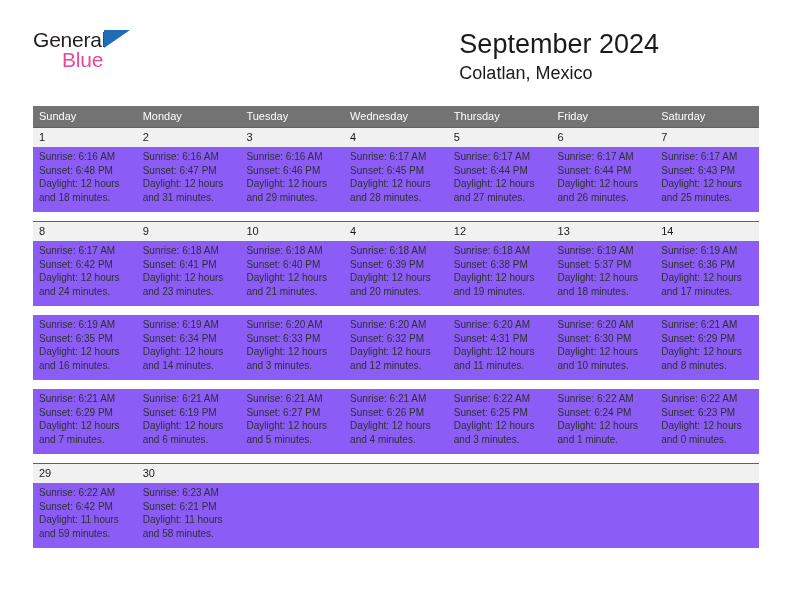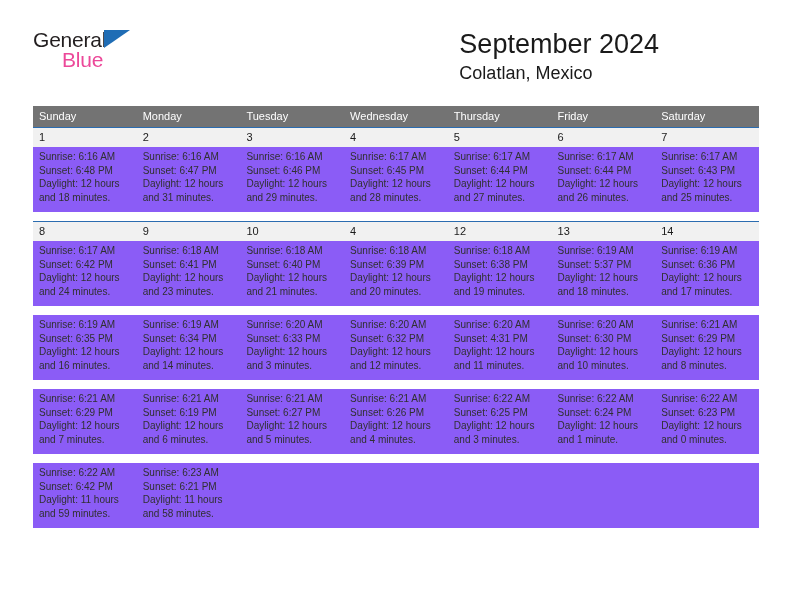--- a/index.html
+++ b/index.html
@@ -409,20 +409,29 @@
           <tr class="week-sep">
             <td></td>
             <td></td>
             <td></td>
             <td></td>
             <td></td>
             <td></td>
             <td></td>
           </tr>
           <tr>
+            <td class="daynum">29</td>
+            <td class="daynum">30</td>
+            <td class="daynum empty"></td>
+            <td class="daynum empty"></td>
+            <td class="daynum empty"></td>
+            <td class="daynum empty"></td>
+            <td class="daynum empty"></td>
+          </tr>
+          <tr>
             <td class="detail">
               <div class="line">Sunrise: 6:22 AM</div>
               <div class="line">Sunset: 6:42 PM</div>
               <div class="line">Daylight: 11 hours</div>
               <div class="line">and 59 minutes.</div>
             </td>
             <td class="detail">
               <div class="line">Sunrise: 6:23 AM</div>
               <div class="line">Sunset: 6:21 PM</div>
               <div class="line">Daylight: 11 hours</div>

